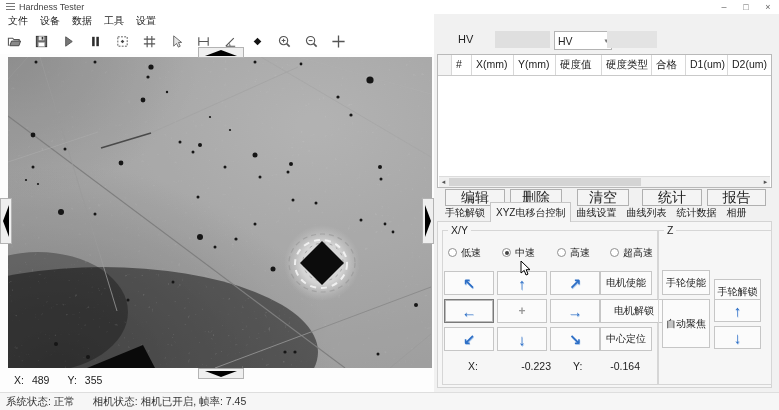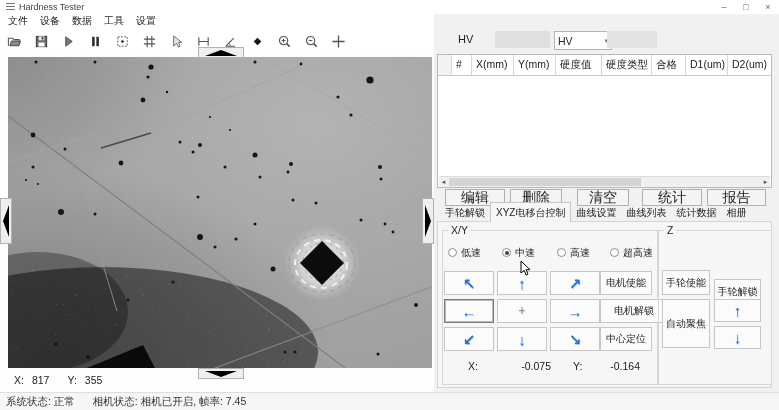--- a/index.html
+++ b/index.html
@@ -396,21 +396,21 @@
     </div>
   <div class="jog-btn" style="left:112px;top:105px">
       <span class="jog-arrow">↘</span>
     </div>
 
   <div class="cn-btn" style="left:162px;top:49px;width:52px;height:24px">电机使能</div>
   <div class="cn-btn" style="left:162px;top:77px;width:68px;height:24px">电机解锁</div>
   <div class="cn-btn" style="left:162px;top:105px;width:52px;height:24px">中心定位</div>
 
   <span class="coord-label" style="left:30px">X:</span>
-  <span class="coord-value" style="left:48px;width:65px">-0.075</span>
+  <span class="coord-value" style="left:48px;width:65px">-0.223</span>
   <span class="coord-label" style="left:135px">Y:</span>
   <span class="coord-value" style="left:155px;width:47px">-0.164</span>
 
   <div class="groupbox" style="left:220px;top:8px;width:112px;height:153px"></div>
   <span class="group-label" style="left:226px;top:2px">Z</span>
 
   <div class="cn-btn" style="left:224px;top:48px;width:48px;height:25px">手轮使能</div>
   <div class="cn-btn" style="left:276px;top:57px;width:47px;height:25px">手轮解锁</div>
   <div class="cn-btn" style="left:224px;top:77px;width:48px;height:49px">自动聚焦</div>
   <div class="jog-btn" style="left:276px;top:77px;width:47px;height:23px">
@@ -420,21 +420,21 @@
       <span class="jog-arrow">↓</span>
     </div>
 </div>
 
 <svg class="abs mouse-cursor" viewBox="0 0 12 17">
   <polygon points="1,0 1,12 4.2,9.4 6,14 8,13.1 6.2,8.7 10,8.7" fill="#fff" stroke="#000" stroke-width="1"></polygon>
 </svg>
 
 <div class="abs img-coords">
   <b>X:</b>
-  <b>817</b>
+  <b>489</b>
   <b style="margin-left:10px">Y:</b>
   <b>355</b>
 </div>
 
 <div class="abs statusbar">
   <span>系统状态: 正常</span>
   <span>相机状态: 相机已开启, 帧率: 7.45</span>
 </div>
 
 </body></html>

